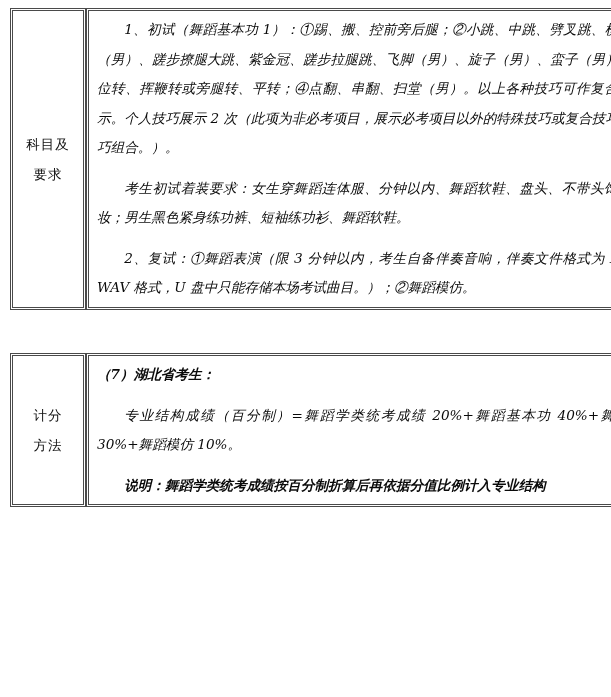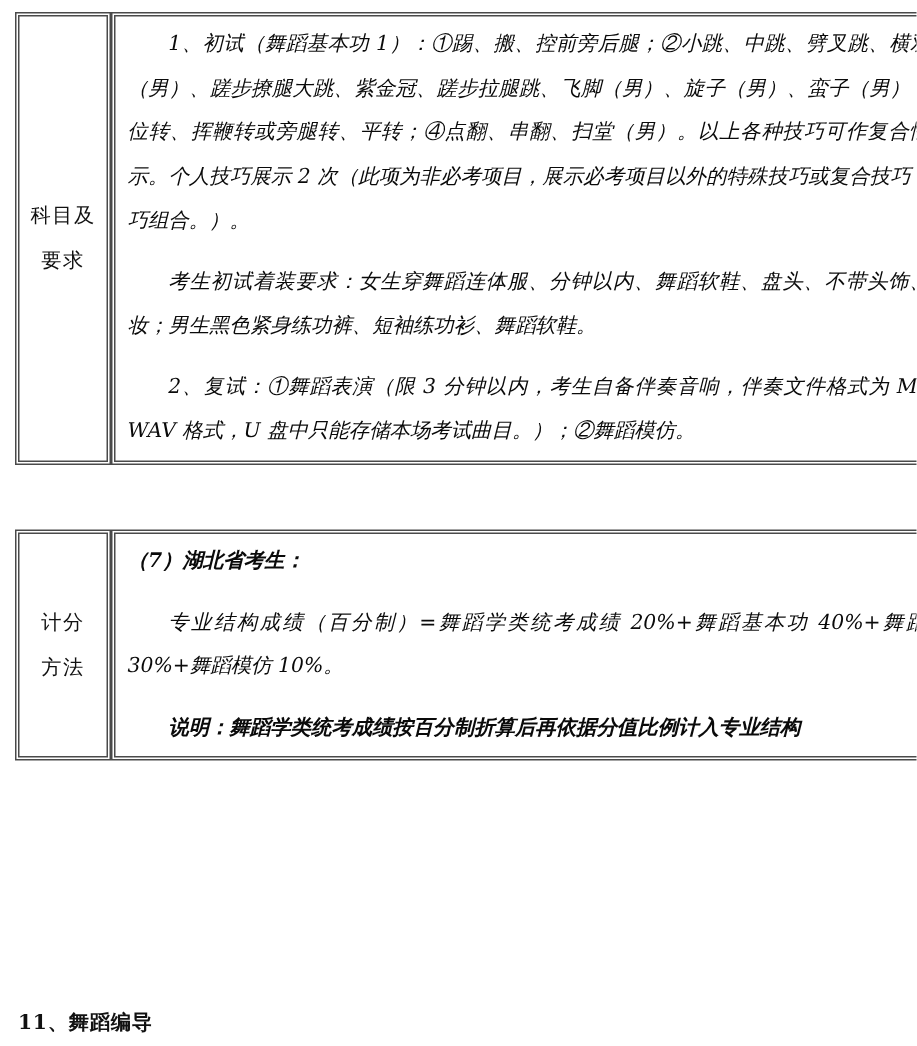--- a/index.html
+++ b/index.html
@@ -35,21 +35,21 @@
     table-layout: fixed;
   }
   .tbl td {
     border: 3px double #4a4a4a;
     box-sizing: border-box;
     vertical-align: top;
     padding: 0;
   }
 
   .col-label {
-    width: 64px;
+    width: 76px;
     text-align: center;
     vertical-align: middle !important;
     margin-left: 34px;
   }
   .col-body {
     width: 584px;
     font-style: italic;
   }
 
   .label-inner {
@@ -139,15 +139,14 @@
           <p class="p-indent">专业结构成绩（百分制）=舞蹈学类统考成绩 20%+舞蹈基本功 40%+舞蹈表演 30%+舞蹈模仿 10%。</p>
           <div class="gap"></div>
           <p class="p-indent bold">说明：舞蹈学类统考成绩按百分制折算后再依据分值比例计入专业结构</p>
         </div>
       </td>
     </tr>
   </tbody>
     </table>
 
 
-  <div class="footer-line" id="footer-heading">11、舞蹈编导</div>
 
 </div>
 
 </body></html>

